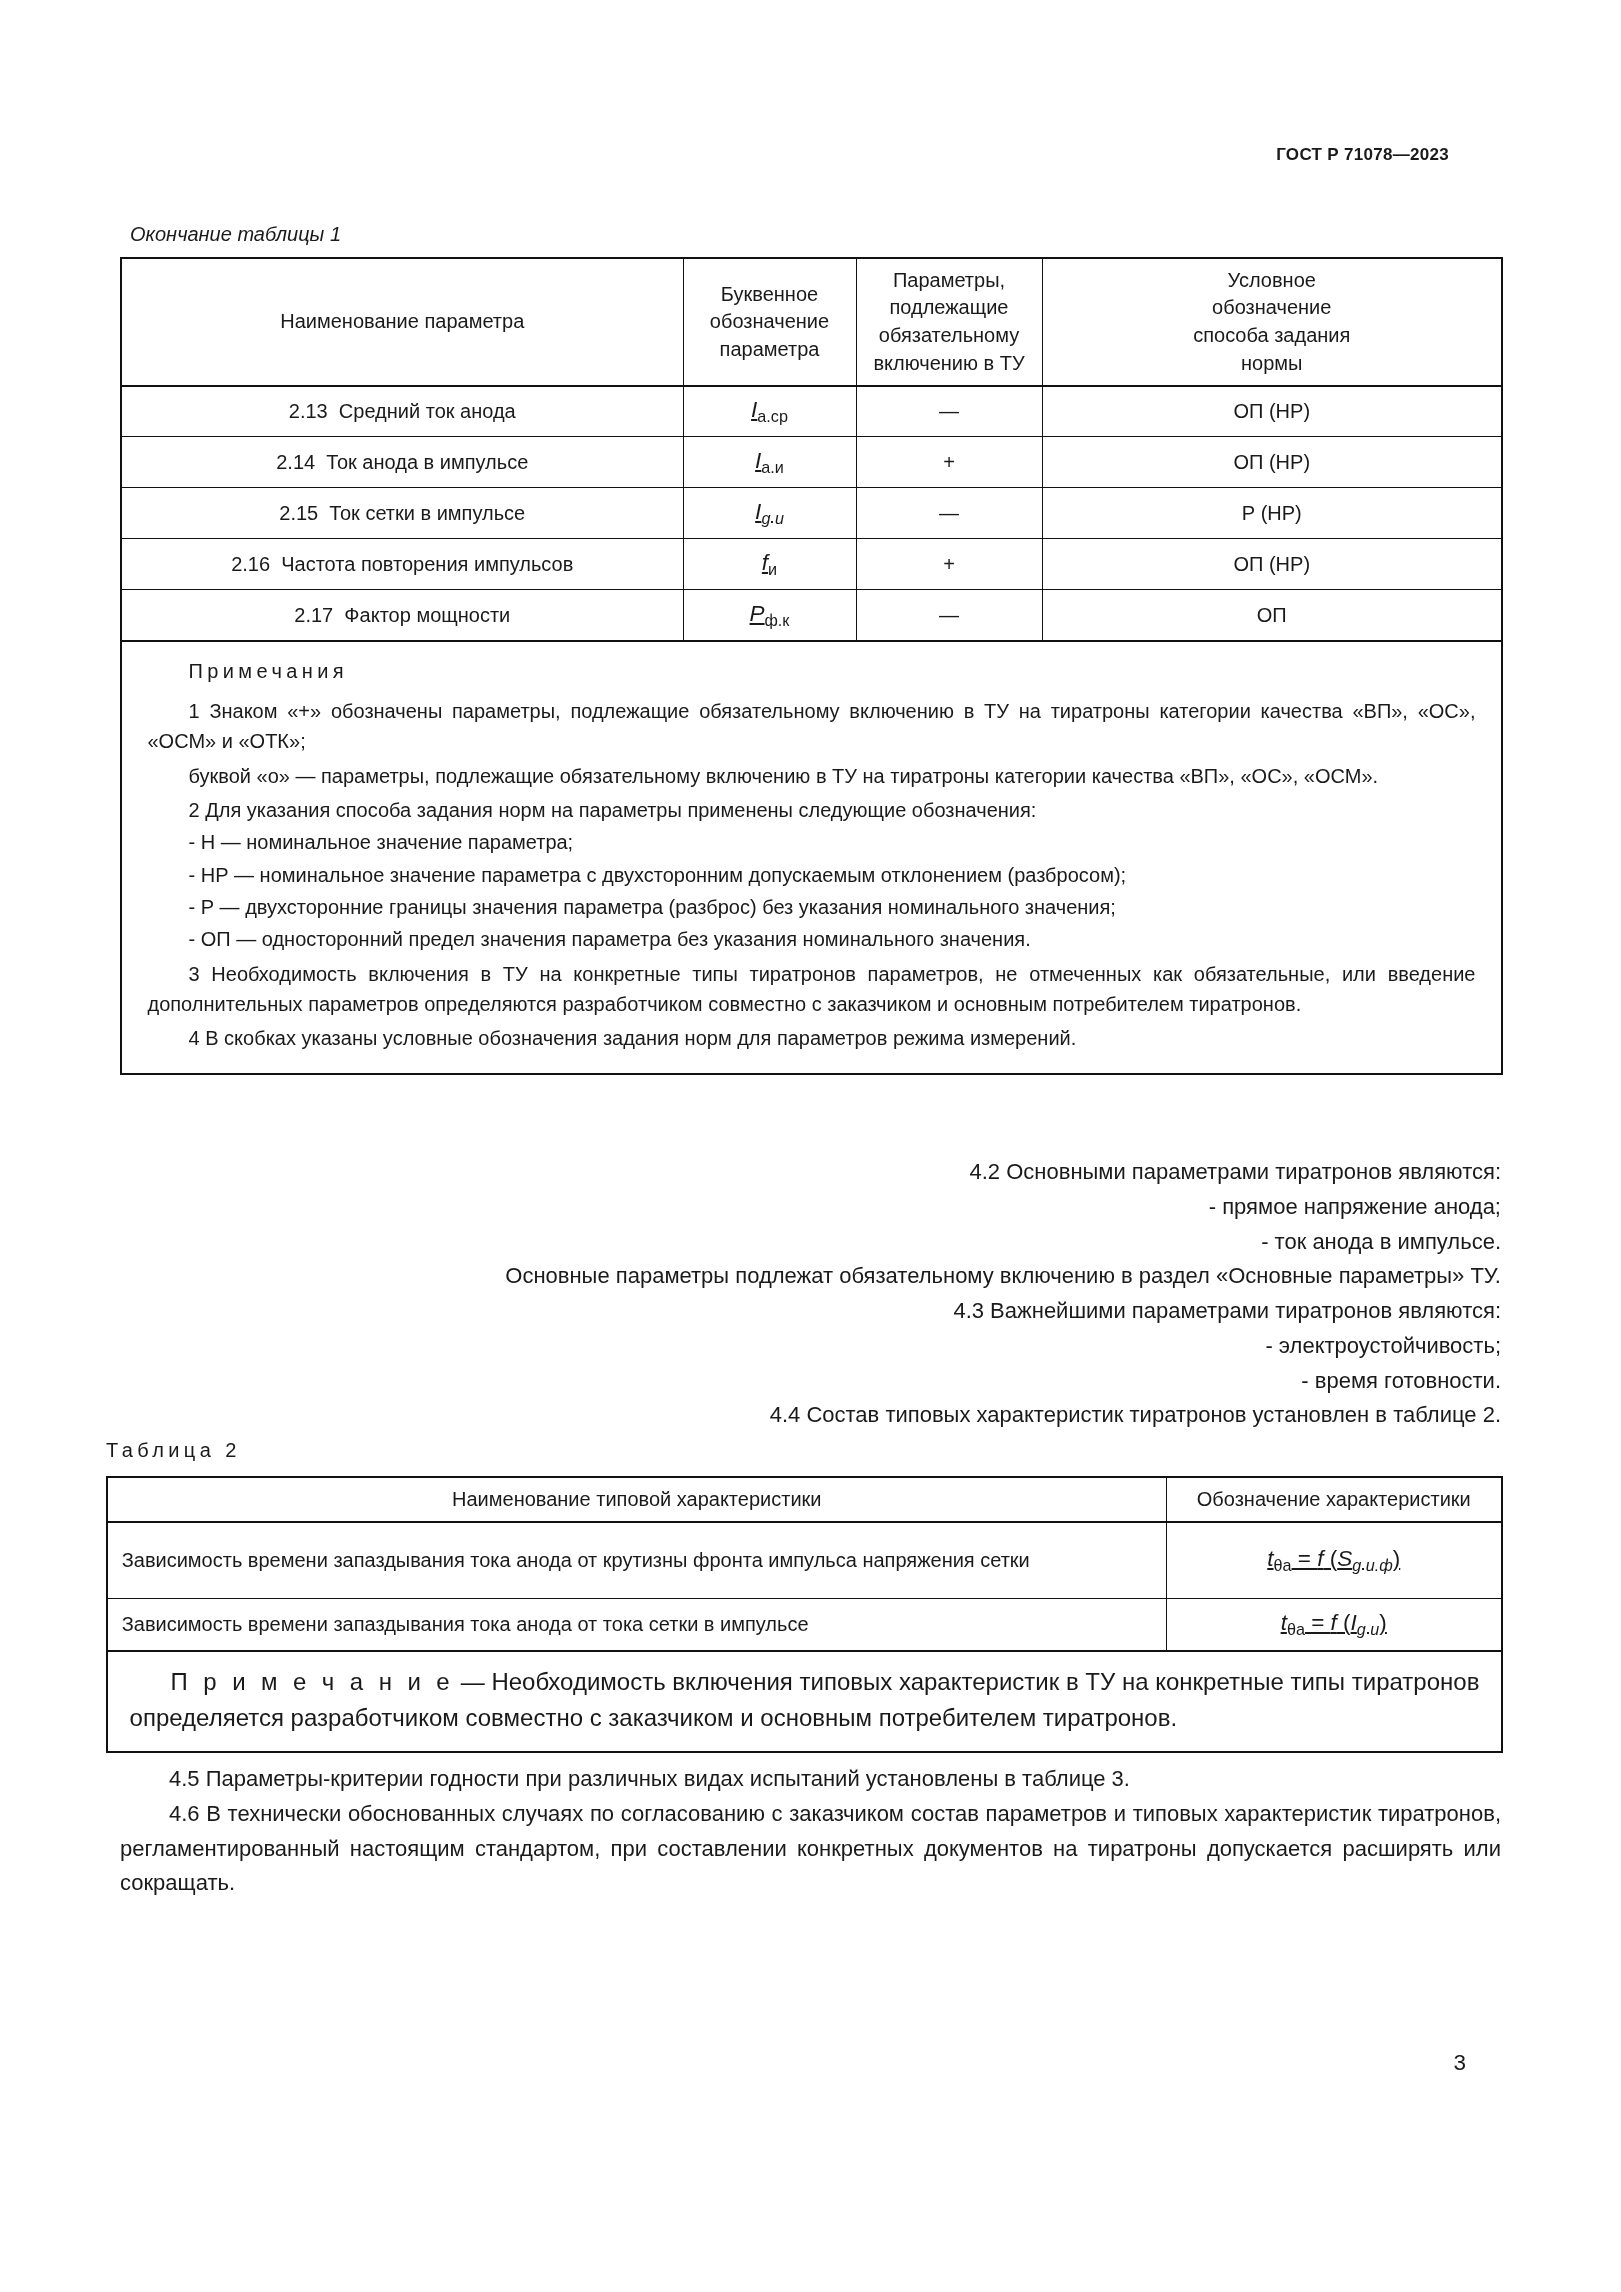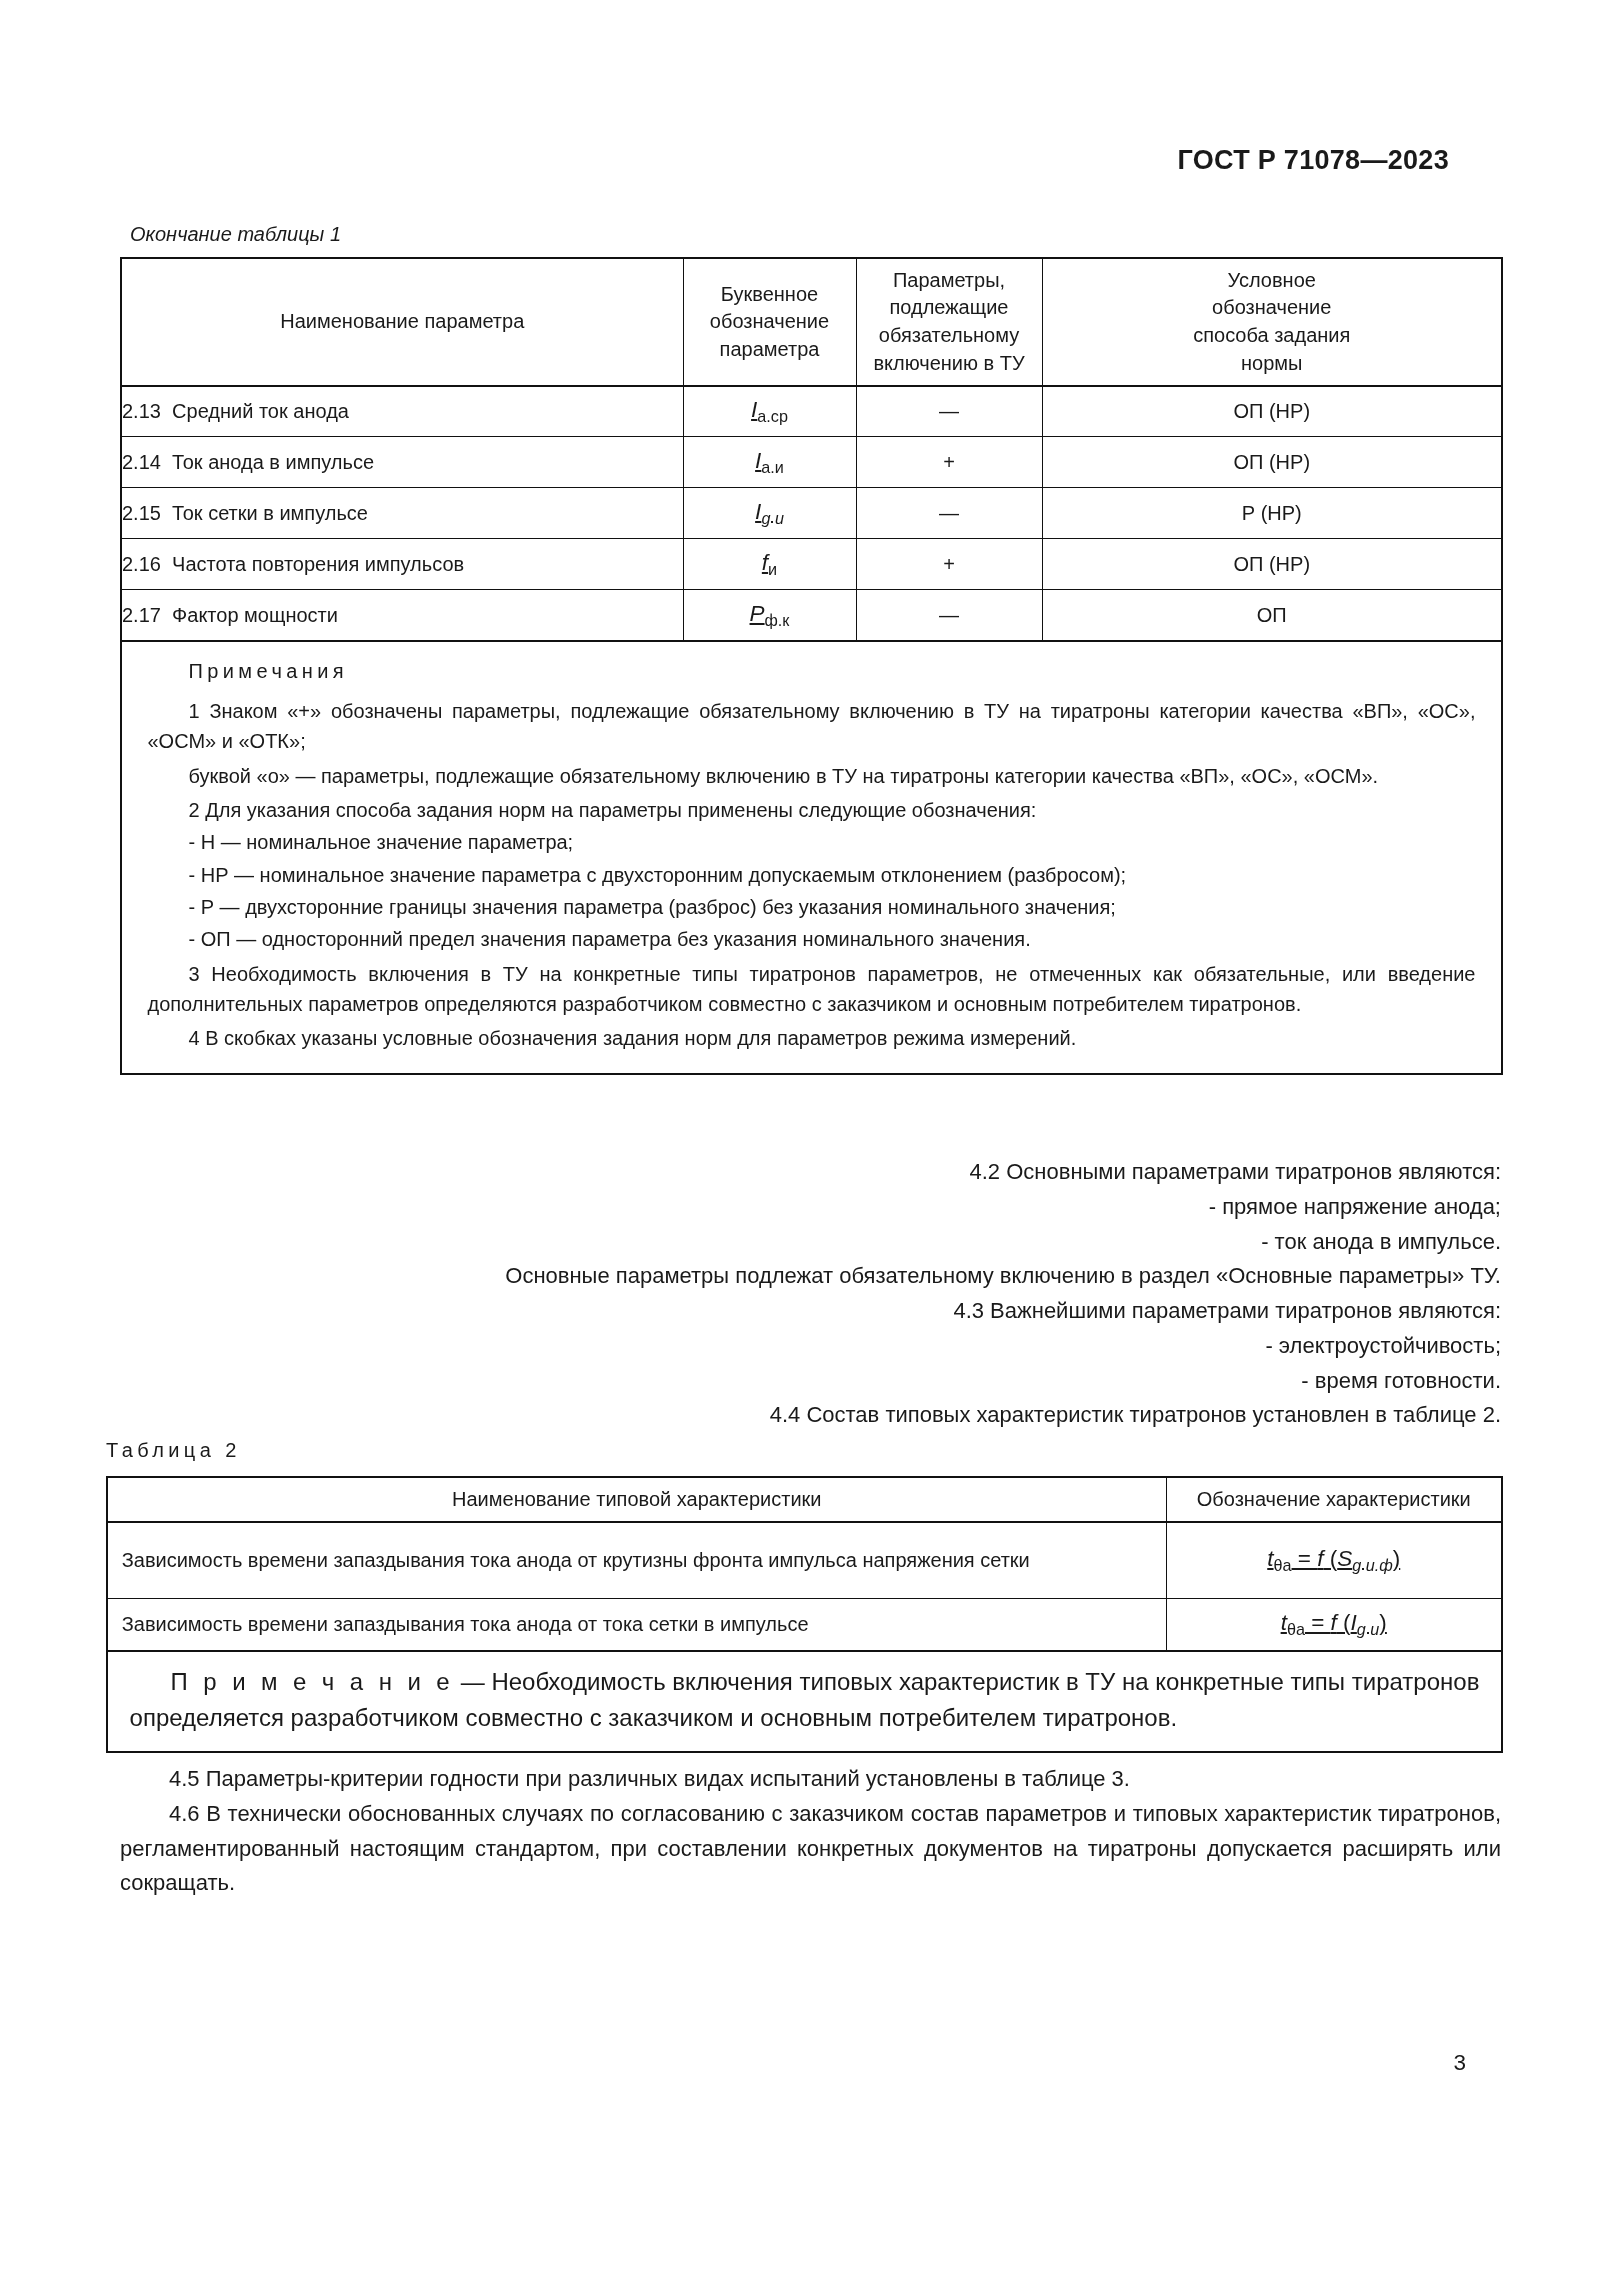--- a/index.html
+++ b/index.html
@@ -21,21 +21,21 @@
     width: 1621px;
     height: 2293px;
     overflow: hidden;
   }
 
   
   .doc-header {
     position: absolute;
     top: 145px;
     right: 172px;
-    font-size: 27px;
+    font-size: 17px;
     font-weight: bold;
     letter-spacing: 0.3px;
     white-space: nowrap;
   }
 
   
   .caption-cont {
     position: absolute;
     left: 130px;
     top: 223px;
@@ -69,21 +69,21 @@
     line-height: 1.38;
     padding: 7.8px 3.9px;
   }
   .outer-top td { border-top-width: 2.9px; }
   .outer-bottom td { border-bottom-width: 2.9px; }
   .hdr-sep td { border-bottom-width: 2.5px; }
 
   .cell-name {
     padding-left: 13.7px;
     padding-right: 7.8px;
-    text-align: left;
+    text-align: center;
   }
   .cell-ctr { text-align: center; }
 
   
   .tbl td.l-edge { border-left-width: 2.9px; }
   .tbl td.r-edge { border-right-width: 2.9px; }
 
   
   #table1 {
     left: 120px;

